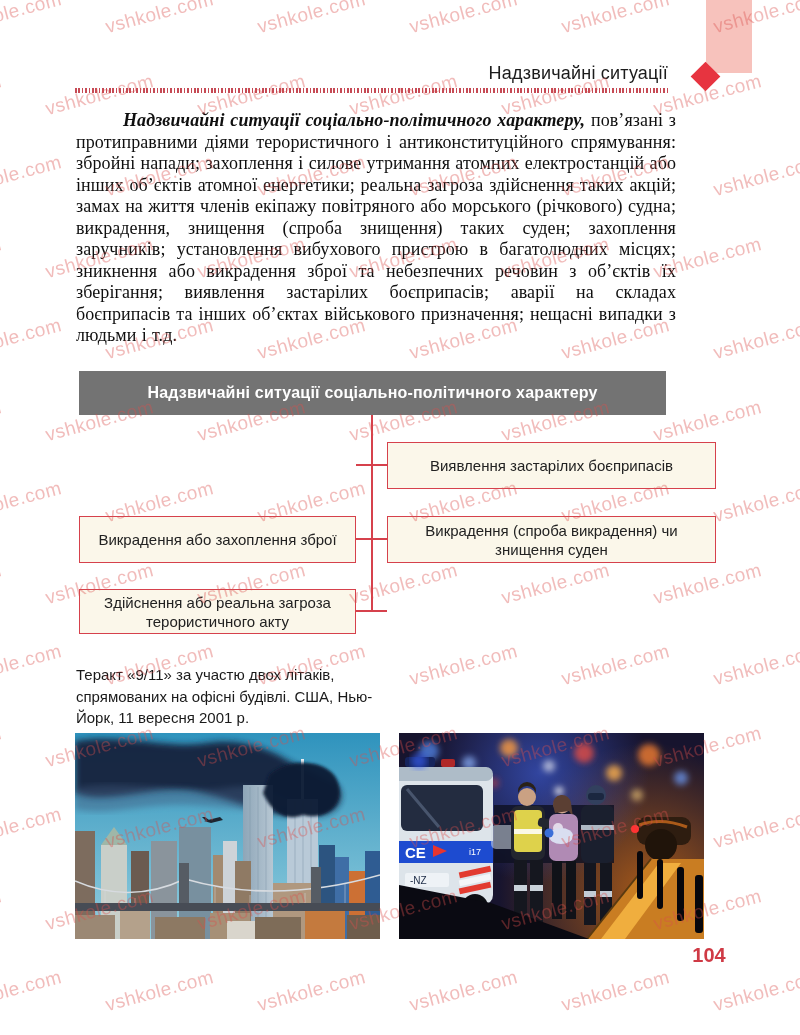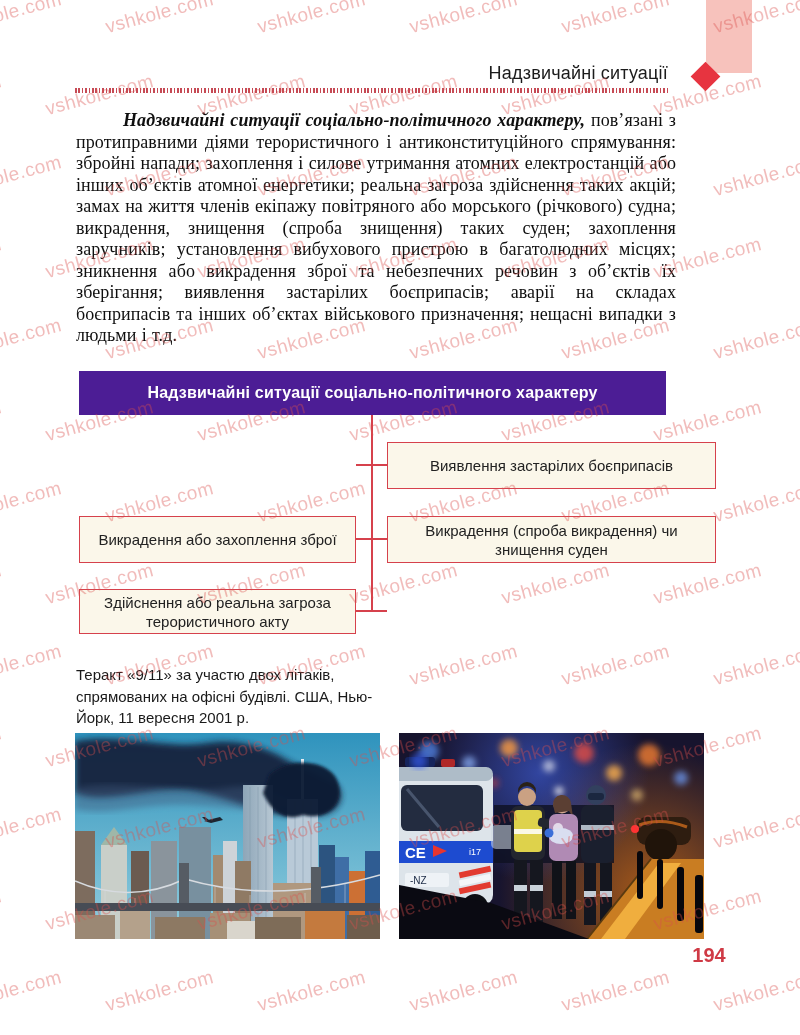--- a/index.html
+++ b/index.html
@@ -15,21 +15,21 @@
   .hatch-line{position:absolute;left:75px;top:88px;width:593px;height:5px;
               background:repeating-linear-gradient(90deg,#c64a55 0 1.5px,rgba(255,255,255,0) 1.5px 3.4px);}
 
   
   .lead-par{position:absolute;left:76px;top:110px;width:600px;margin:0;
             font-family:"Liberation Serif",serif;font-size:18px;line-height:21.5px;
             color:#0f0f0f;text-align:justify;text-indent:47px;letter-spacing:.1px;word-spacing:.6px;}
   .lead-par .lead{font-weight:bold;font-style:italic;}
 
   
-  .diag-header{position:absolute;left:79px;top:371px;width:587px;height:44px;background:#4c1d95;
+  .diag-header{position:absolute;left:79px;top:371px;width:587px;height:44px;background:#737373;
                color:#ffffff;font-weight:bold;font-size:16px;display:flex;align-items:center;
                justify-content:center;text-align:center;letter-spacing:.2px;}
   .vline{position:absolute;left:371px;top:415px;width:2px;height:197px;background:#d6414c;}
   .hline{position:absolute;left:356px;width:31px;height:2px;background:#d6414c;}
   .dbox{position:absolute;background:#fbf7ea;border:1.6px solid #d6414c;box-sizing:border-box;
         display:flex;align-items:center;justify-content:center;text-align:center;
         font-size:15px;line-height:19px;color:#222222;padding:2px 14px;}
   .dbox.l{left:79px;width:277px;}
   .dbox.r{left:387px;width:329px;}
 
@@ -263,21 +263,21 @@
       <g fill="#07070c">
         <rect x="238" y="118" width="6" height="48" rx="3"></rect>
         <rect x="258" y="126" width="6" height="50" rx="3"></rect>
         <rect x="278" y="134" width="7" height="54" rx="3"></rect>
         <rect x="296" y="142" width="8" height="58" rx="3"></rect>
       </g>
       <polygon points="0,206 0,152 92,170 190,206" fill="#0a0a12"></polygon>
     </svg>
   </div>
 
-  <div class="page-number">194</div>
+  <div class="page-number">104</div>
 
   <div id="wm-layer">
       <div class="wm" style="left: -48px; top: 2px;">vshkole.com</div>
       <div class="wm" style="left: 104px; top: 2px;">vshkole.com</div>
       <div class="wm" style="left: 256px; top: 2px;">vshkole.com</div>
       <div class="wm" style="left: 408px; top: 2px;">vshkole.com</div>
       <div class="wm" style="left: 560px; top: 2px;">vshkole.com</div>
       <div class="wm" style="left: 712px; top: 2px;">vshkole.com</div>
       <div class="wm" style="left: -108px; top: 83.5px;">vshkole.com</div>
       <div class="wm" style="left: 44px; top: 83.5px;">vshkole.com</div>

